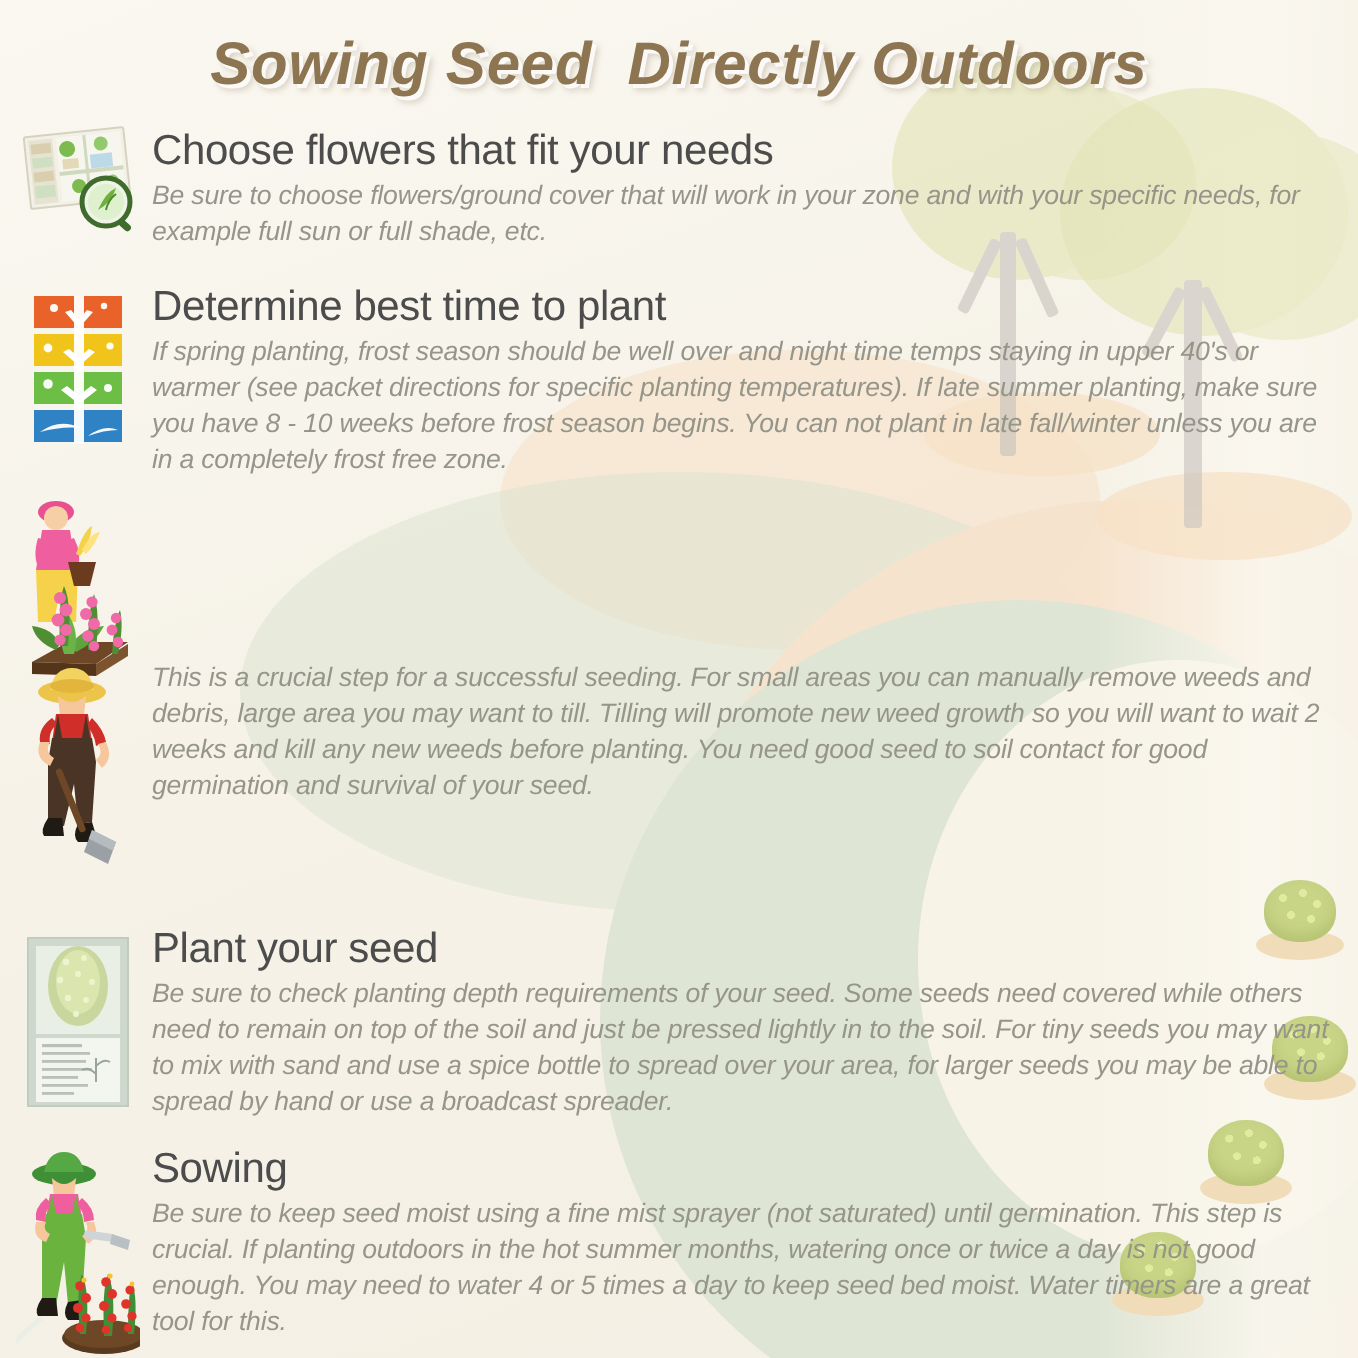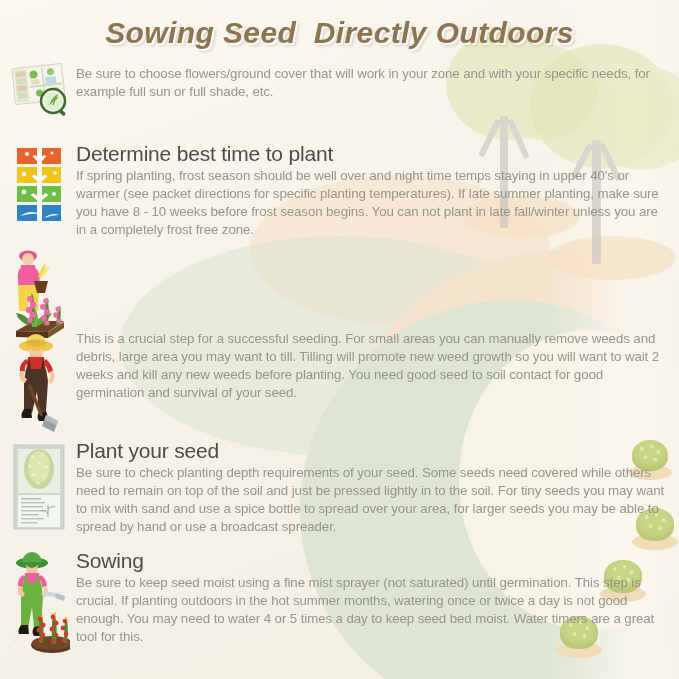--- a/index.html
+++ b/index.html
@@ -151,20 +151,21 @@
     font-family: "Liberation Sans", sans-serif;
     font-size: 21px;
     font-weight: normal;
     color: #4c4c4c;
     line-height: 1.12;
     letter-spacing: -.2px;
   }
   .step-text {
     margin: 1px 0 0 0;
     font-family: "Liberation Sans", sans-serif;
+    font-style: italic;
     font-size: 13.3px;
     line-height: 1.36;
     color: #96958a;
     letter-spacing: -.1px;
   }
 
   
   .ico { display: block; }
 </style>
 </head>
@@ -243,20 +244,21 @@
           <g transform="translate(32,26)">
             <circle cx="13" cy="13" r="12" fill="#eef4e6" stroke="#3f6b2c" stroke-width="2.5"></circle>
             <circle cx="13" cy="13" r="9" fill="#dff0cf"></circle>
             <path d="M9 17 q4 -9 9 -11 q-2 7 -9 11 z" fill="#6fae3f"></path>
             <path d="M13 17 q1 -5 5 -8" stroke="#4f8a2a" stroke-width="1" fill="none"></path>
             <rect x="21" y="21" width="7" height="3.6" rx="1.8" fill="#3f6b2c" transform="rotate(42 21 21)"></rect>
           </g>
         </svg>
       </div>
       <div class="step-body">
+        <div class="step-title">Choose flowers that fit your needs</div>
         <div class="step-text">Be sure to choose flowers/ground cover  that will work in your zone and with your specific needs, for example full sun or full shade, etc.</div>
       </div>
     </div>
 
     <div class="step" style="height:107px;">
       <div class="step-icon" style="padding-top:6px;">
         <svg class="ico" width="62" height="78" viewBox="0 0 62 78" aria-hidden="true">
           <rect x="9" y="2" width="44" height="16" fill="#e8622a"></rect>
           <rect x="9" y="21" width="44" height="16" fill="#f0c41b"></rect>
           <rect x="9" y="40" width="44" height="16" fill="#6cbe45"></rect>
@@ -362,21 +364,21 @@
           <rect x="26" y="52" width="3.4" height="34" rx="1.6" fill="#6d4726" transform="rotate(-22 28 70)"></rect>
           <path d="M38 84 l12 6 -4 11 -12 -6 z" fill="#9aa0a4"></path>
           <path d="M38 84 l12 6 -1.6 4.4 -12 -6 z" fill="#b5bbbf"></path>
         </svg>
       </div>
       <div class="step-body">
         <div class="step-text">This is a crucial step for a successful seeding. For small areas you can manually remove weeds and debris, large area you may want to till. Tilling will promote new weed growth so you will want to wait 2 weeks and kill any new weeds before planting. You need good seed to soil contact for good germination and survival of your seed.</div>
       </div>
     </div>
 
-    <div class="step" style="height:110px;">
+    <div class="step" style="height:110px;margin-top:24px;">
       <div class="step-icon" style="padding-top:6px;">
         <svg class="ico" width="62" height="96" viewBox="0 0 62 96" aria-hidden="true">
           <rect x="6" y="2" width="50" height="84" fill="#cfd8cd" stroke="#c2cbc0" stroke-width="1"></rect>
           <rect x="10" y="6" width="42" height="44" fill="#e9efe4"></rect>
           <ellipse cx="31" cy="26" rx="15" ry="20" fill="#c9d79f"></ellipse>
           <ellipse cx="31" cy="24" rx="11" ry="16" fill="#dbe6ae"></ellipse>
           <g fill="#eef3cf">
             <circle cx="25" cy="14" r="1.6"></circle>
               <circle cx="34" cy="12" r="1.5"></circle>
             <circle cx="22" cy="23" r="1.6"></circle>

